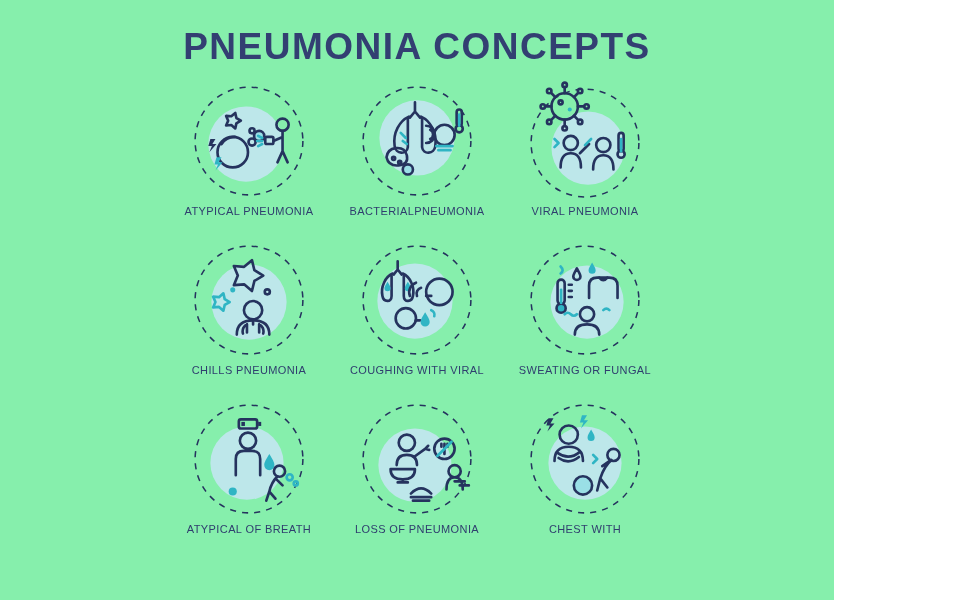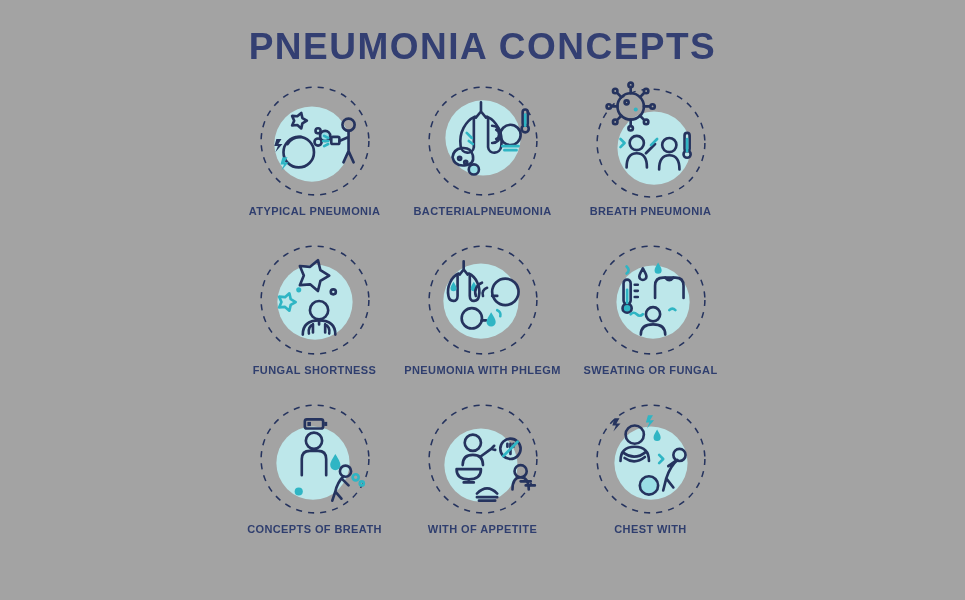--- a/index.html
+++ b/index.html
@@ -1,19 +1,19 @@
 <!DOCTYPE html>
 <html><head>
 <meta charset="utf-8">
 <style>
   html,body { margin:0; padding:0; background:#ffffff; }
   .page {
     position:relative;
-    width:965px; height:600px;
-    background:#a3a3a3;
+    width:834px; height:600px;
+    background:#86efac;
     font-family:"Liberation Sans", sans-serif;
     overflow:hidden;
   }
   .title {
     margin:26px 0 0 0;
     text-align:center;
     font-size:37px;
     font-weight:bold;
     letter-spacing:1.5px;
     color:#333f72;
@@ -29,21 +29,21 @@
   figure.concept {
     margin:0;
     display:flex;
     flex-direction:column;
     align-items:center;
   }
   .icon-wrap svg { width:122px; height:122px; display:block; }
   figcaption.label {
     margin-top:3px;
     font-size:11px;
-    font-weight:bold;
+    font-weight:normal;
     letter-spacing:0.4px;
     color:#2f3e6e;
     text-align:center;
     white-space:nowrap;
   }
   
   .ln  { fill:none; stroke:#25335e; stroke-width:2.6; stroke-linecap:round; stroke-linejoin:round; }
   .tl  { fill:none; stroke:#2fb5c4; stroke-width:2.6; stroke-linecap:round; stroke-linejoin:round; }
   .bg  { fill:#bde7ea; stroke:none; }
   .dash{ fill:none; stroke:#25335e; stroke-width:1.5; stroke-dasharray:6 6; }
@@ -129,38 +129,38 @@
           <path class="ln" d="M55,72 L64,63"></path>
           <path class="tl" d="M60,64 l6,-6"></path>
           <path class="tl" d="M30,58 l4,4 l-4,4"></path>
           <circle class="ln" cx="78" cy="64" r="7"></circle>
           <path class="ln" d="M68,88 Q68,74 78,74 Q88,74 88,88"></path>
           <rect class="ln" x="93" y="52" width="5" height="18" rx="2.5"></rect>
           <circle class="ln" cx="95.5" cy="73" r="3.5"></circle>
           <path class="tl" d="M95.5,58 v12"></path>
         </svg>
       </div>
-      <figcaption class="label">BREATH PNEUMONIA</figcaption>
+      <figcaption class="label">VIRAL PNEUMONIA</figcaption>
     </figure>
 
     <figure class="concept" aria-label="FUNGAL PNEUMONIA">
       <div class="icon-wrap">
         <svg viewBox="0 0 120 120">
           <circle class="bg" cx="60" cy="62" r="37"></circle>
           <circle class="dash" cx="60" cy="60" r="53"></circle>
           <polygon class="ln" points="74,36 65.3,41.3 62.9,51.2 55.2,44.6 45.1,45.4 49,36 45.1,26.6 55.2,27.4 62.9,20.8 65.3,30.7"></polygon>
           <polygon class="tl" points="41,62 36.1,64.9 34.8,70.6 30.5,66.8 24.7,67.3 27,62 24.7,56.7 30.5,57.2 34.8,53.4 36.1,59.1"></polygon>
           <circle class="fillteal" cx="44" cy="50" r="2.5"></circle>
           <circle class="ln" cx="78" cy="52" r="2.5"></circle>
           <circle class="ln" cx="64" cy="70" r="9"></circle>
           <path class="ln" d="M48,94 Q48,80 64,80 Q80,80 80,94"></path>
           <path class="ln" d="M58,84 C55,85 53,89 54,93 M58,84 V92 M70,84 C73,85 75,89 74,93 M70,84 V92 M64,81 v3"></path>
         </svg>
       </div>
-      <figcaption class="label">FUNGAL SHORTNESS</figcaption>
+      <figcaption class="label">CHILLS PNEUMONIA</figcaption>
     </figure>
 
     <figure class="concept" aria-label="COUGHING WITH PHLEGM">
       <div class="icon-wrap">
         <svg viewBox="0 0 120 120">
           <circle class="bg" cx="58" cy="61" r="37"></circle>
           <circle class="dash" cx="60" cy="60" r="53"></circle>
           <path class="ln" d="M41,22 v8 M41,30 l-4,5 M41,30 l4,5"></path>
           <path class="ln" d="M36,34 C29,37 24,47 26,56 C27,62 35,63 35,56 L35,36"></path>
           <path class="ln" d="M46,34 C53,37 58,47 56,56 C55,62 47,63 47,56 L47,36"></path>
@@ -168,21 +168,21 @@
           <path class="fillteal" d="M0,-4 C1.7,-1 3,0.6 3,2.4 A3,3 0 1 1 -3,2.4 C-3,0.6 -1.7,-1 0,-4 Z" transform="translate(51,46)"></path>
           <circle class="ln" cx="82" cy="52" r="13"></circle>
           <path class="ln" d="M69,56 h5"></path>
           <path class="ln" d="M64,48 a6,6 0 0 0 -4,8 M59,43 a10,10 0 0 0 -6,13"></path>
           <circle class="ln" cx="49" cy="78" r="10"></circle>
           <path class="ln" d="M59,80 h4"></path>
           <path class="fillteal" d="M0,-6 C2.5,-1.5 4.5,1 4.5,3.6 A4.5,4.5 0 1 1 -4.5,3.6 C-4.5,1 -2.5,-1.5 0,-6 Z" transform="translate(68,78)"></path>
           <path class="tl" d="M74,70 a5,5 0 0 1 3,6"></path>
         </svg>
       </div>
-      <figcaption class="label">PNEUMONIA WITH PHLEGM</figcaption>
+      <figcaption class="label">COUGHING WITH VIRAL</figcaption>
     </figure>
 
     <figure class="concept" aria-label="SWEATING OR CHILLS">
       <div class="icon-wrap">
         <svg viewBox="0 0 120 120">
           <circle class="bg" cx="62" cy="62" r="36"></circle>
           <circle class="dash" cx="60" cy="60" r="53"></circle>
           <rect class="ln" x="33" y="40" width="7" height="24" rx="3.5"></rect>
           <circle class="fillteal outlined" cx="36.5" cy="68" r="4.5"></circle>
           <path class="tl" d="M36.5,50 V63"></path>
@@ -211,41 +211,41 @@
           <circle class="ln" cx="59" cy="42" r="8"></circle>
           <path class="ln" d="M47,76 V60 Q47,52 55,52 H63 Q71,52 71,60 V76"></path>
           <path class="fillteal" d="M0,-7 C3,-2 5,1 5,4 A5,5 0 1 1 -5,4 C-5,1 -3,-2 0,-7 Z" transform="translate(80,62)"></path>
           <circle class="ln" cx="90" cy="72" r="5.5"></circle>
           <path class="ln" d="M88,77 Q82,83 80,92 M80,92 L77,101 M80,92 L86,99 M87,80 L93,86"></path>
           <circle class="tl" cx="100" cy="78" r="3"></circle>
           <circle class="tl" cx="106" cy="84" r="2"></circle>
           <circle class="fillteal" cx="44" cy="92" r="4"></circle>
         </svg>
       </div>
-      <figcaption class="label">CONCEPTS OF BREATH</figcaption>
+      <figcaption class="label">ATYPICAL OF BREATH</figcaption>
     </figure>
 
     <figure class="concept" aria-label="LOSS OF APPETITE">
       <div class="icon-wrap">
         <svg viewBox="0 0 120 120">
           <circle class="bg" cx="58" cy="66" r="36"></circle>
           <circle class="dash" cx="60" cy="60" r="53"></circle>
           <circle class="ln" cx="50" cy="44" r="8"></circle>
           <path class="ln" d="M40,66 Q40,56 50,56 Q60,56 60,66"></path>
           <path class="ln" d="M57,58 L68,50 M68,50 l4,1 M68,50 l3,-3"></path>
           <path class="ln" d="M34,70 h24 q0,10 -12,10 q-12,0 -12,-10 z M46,80 v3 M41,83 h10"></path>
           <path class="ln" d="M54,94 q10,-10 20,0 M54,97.5 h20 M56,101 h16"></path>
           <circle class="ln" cx="87" cy="50" r="10"></circle>
           <path class="ln" d="M87,45 v10 M84,45 v3 M90,45 v3"></path>
           <path class="tl" d="M80,57 L94,43"></path>
           <circle class="ln" cx="97" cy="72" r="6"></circle>
           <path class="ln" d="M89,90 Q89,78 97,78 Q105,78 105,90 M97,82 h10 M102,86 h9"></path>
         </svg>
       </div>
-      <figcaption class="label">WITH OF APPETITE</figcaption>
+      <figcaption class="label">LOSS OF PNEUMONIA</figcaption>
     </figure>
 
     <figure class="concept" aria-label="CHEST PAIN">
       <div class="icon-wrap">
         <svg viewBox="0 0 120 120">
           <circle class="bg" cx="60" cy="64" r="36"></circle>
           <circle class="dash" cx="60" cy="60" r="53"></circle>
           <circle class="ln" cx="44" cy="36" r="9"></circle>
           <path class="ln" d="M30,62 Q30,48 44,48 Q58,48 58,62"></path>
           <path class="ln" d="M33,54 Q44,62 55,53 M34,59 Q44,66 54,58"></path>

